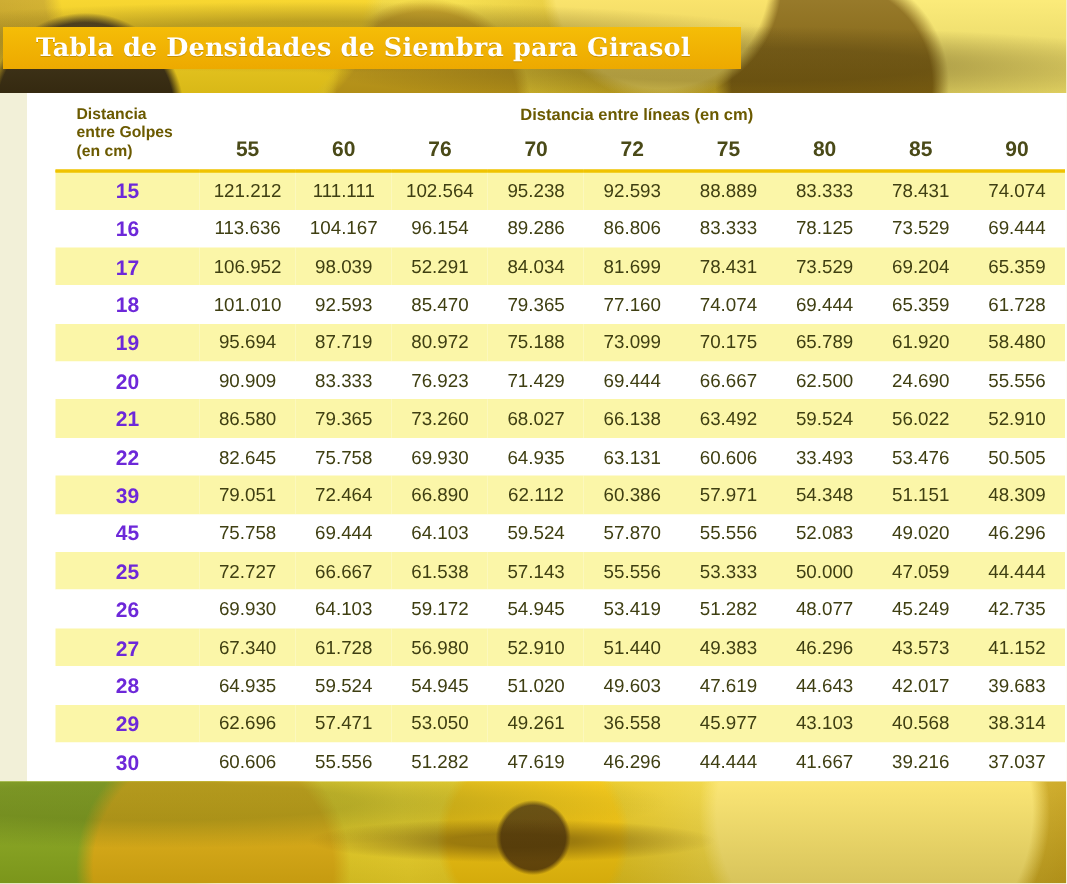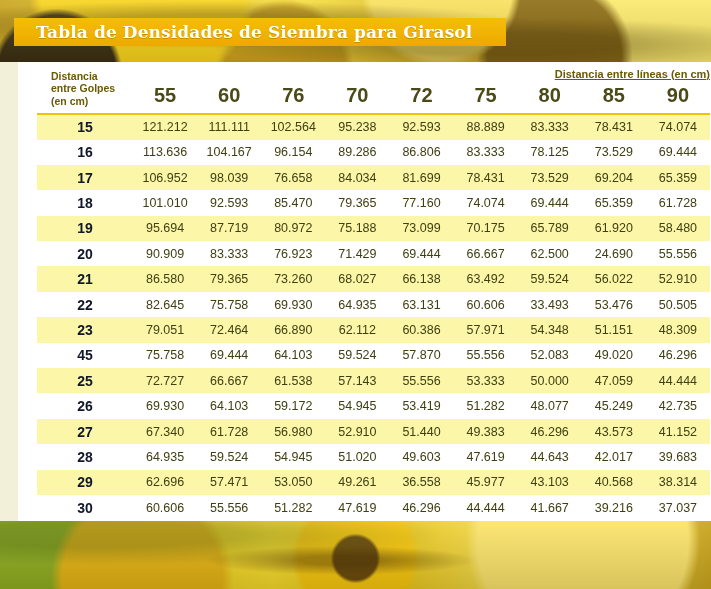--- a/index.html
+++ b/index.html
@@ -36,21 +36,21 @@
     position: absolute; inset: 0;
     background:
       radial-gradient(ellipse at 30% 40%, rgba(90,70,15,.35) 0 20%, rgba(90,70,15,0) 45%),
       radial-gradient(ellipse at 70% 70%, rgba(60,45,10,.30) 0 18%, rgba(60,45,10,0) 42%),
       linear-gradient(180deg, rgba(255,255,255,.10), rgba(0,0,0,.12));
   }
 
   
   .title-bar {
     position: absolute;
-    top: 18px; left: 14px;
+    top: 18px; left: 2px;
     width: 492px; height: 28px;
     background: #f2b705;
     background: linear-gradient(180deg, #f5bd07 0%, #eda900 100%);
     display: flex;
     align-items: center;
     padding-left: 22px;
     z-index: 5;
   }
   .title-text {
     font-family: "DejaVu Serif", serif;
@@ -86,44 +86,43 @@
     font-weight: bold;
     color: #6b5a00;
     line-height: 1.18;
     text-align: left;
     vertical-align: middle;
   }
   .hdr-group {
     font-size: 11px;
     font-weight: bold;
     color: #6b5a00;
-    text-align: right;
+    text-align: center;
     padding: 6px 0 2px 6px;
-    text-decoration: underline;
   }
   .hdr-num {
-    font-size: 20px;
+    font-size: 14px;
     font-weight: bold;
     color: #4a4a18;
     text-align: center;
     padding: 2px 4px 6px 4px;
   }
   .hdr-rule td {
     border-bottom: 2px solid #f0c300;
     height: 0; padding: 0; line-height: 0;
   }
 
   tbody tr { height: 25.4px; }
   tbody tr.odd { background: #fbf6a8; }
   tbody tr.even { background: #ffffff; }
 
   td.rowhead {
     font-size: 14px;
     font-weight: bold;
-    color: #0f172a;
+    color: #6d28d9;
     text-align: center;
     padding: 0 4px;
   }
   td.val {
     font-size: 12.5px;
     color: #3f3f12;
     text-align: center;
     padding: 0 4px;
   }
 
@@ -224,21 +223,21 @@
             <td class="val">86.806</td>
             <td class="val">83.333</td>
             <td class="val">78.125</td>
             <td class="val">73.529</td>
             <td class="val">69.444</td>
           </tr>
           <tr class="odd">
             <td class="rowhead">17</td>
             <td class="val">106.952</td>
             <td class="val">98.039</td>
-            <td class="val">76.658</td>
+            <td class="val">52.291</td>
             <td class="val">84.034</td>
             <td class="val">81.699</td>
             <td class="val">78.431</td>
             <td class="val">73.529</td>
             <td class="val">69.204</td>
             <td class="val">65.359</td>
           </tr>
           <tr class="even">
             <td class="rowhead">18</td>
             <td class="val">101.010</td>
@@ -293,21 +292,21 @@
             <td class="val">75.758</td>
             <td class="val">69.930</td>
             <td class="val">64.935</td>
             <td class="val">63.131</td>
             <td class="val">60.606</td>
             <td class="val">33.493</td>
             <td class="val">53.476</td>
             <td class="val">50.505</td>
           </tr>
           <tr class="odd">
-            <td class="rowhead">23</td>
+            <td class="rowhead">39</td>
             <td class="val">79.051</td>
             <td class="val">72.464</td>
             <td class="val">66.890</td>
             <td class="val">62.112</td>
             <td class="val">60.386</td>
             <td class="val">57.971</td>
             <td class="val">54.348</td>
             <td class="val">51.151</td>
             <td class="val">48.309</td>
           </tr>

